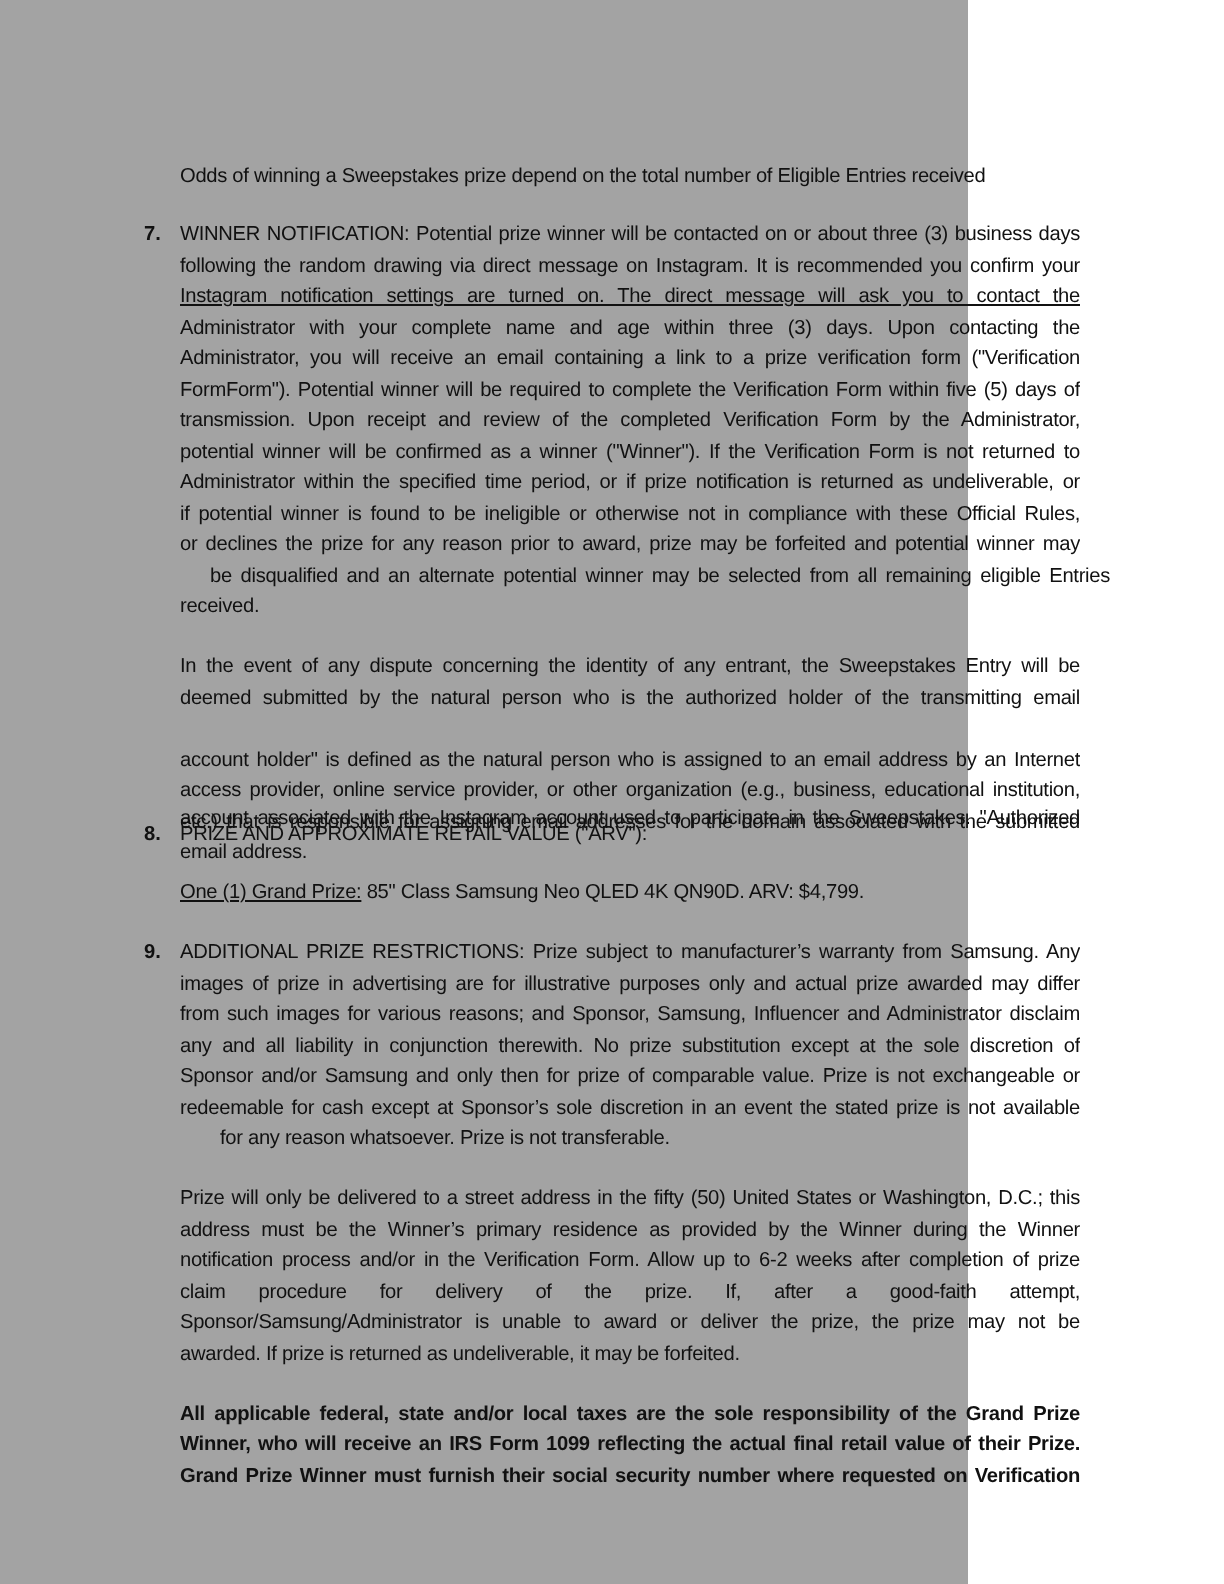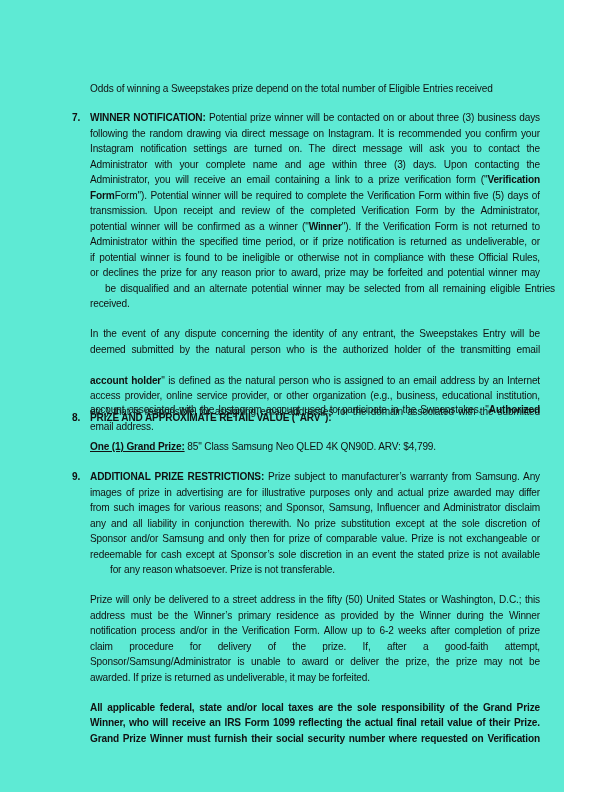--- a/index.html
+++ b/index.html
@@ -1,36 +1,36 @@
 <!DOCTYPE html>
 <html><head>
 <meta charset="utf-8">
 <style>
   html, body { margin: 0; padding: 0; background: #ffffff; }
   body { width: 612px; height: 792px; position: relative; overflow: hidden;
          font-family: "Liberation Sans", sans-serif; color: #111; }
-  .page { position: absolute; left: 0; top: 0; width: 564px; height: 792px; background: #5eead4; }
+  .page { position: absolute; left: 0; top: 0; width: 484px; height: 792px; background: #a3a3a3; }
   .line { position: absolute; left: 90px; width: 450px; font-size: 10.1px; line-height: 13px;
           white-space: nowrap; letter-spacing: -0.15px; }
   .just { text-align: justify; text-align-last: justify; white-space: normal; height: 13px; overflow: hidden; }
   .num { position: absolute; left: 72px; font-size: 10.1px; font-weight: bold; line-height: 13px; }
-  b { font-weight: bold; }
+  b { font-weight: normal; }
   u { text-decoration: underline; }
 </style>
 </head>
 <body>
 
 <div class="page">
 
   <div class="line" style="top:82px;">Odds of winning a Sweepstakes prize depend on the total number of Eligible Entries received</div>
 
   <div class="num" style="top:111px;">7.</div>
   <div class="line just" style="top:111px;"><b>WINNER NOTIFICATION:</b><span> Potential prize winner will be contacted on or about three (3) business days</span></div>
   <div class="line just" style="top:126.5px;">following the random drawing via direct message on Instagram. It is recommended you confirm your</div>
-  <div class="line just" style="top:142px;">Instagram  notification settings are turned on. The direct message will ask you to contact the</div>
+  <div class="line just" style="top:142px;text-decoration:underline;">Instagram  notification settings are turned on. The direct message will ask you to contact the</div>
   <div class="line just" style="top:157.5px;">Administrator with your complete name and age within three (3) days. Upon contacting the</div>
   <div class="line just" style="top:173px;"><span>Administrator, you will receive an email containing a link to a prize verification form ("</span><b>Verification</b></div>
   <div class="line just" style="top:188.5px;"><b>Form</b><span>Form"). Potential winner will be required to complete the Verification Form within five (5) days of</span></div>
   <div class="line just" style="top:204px;">transmission. Upon receipt and review of the completed Verification Form by the Administrator,</div>
   <div class="line just" style="top:219.5px;"><span>potential winner will be confirmed as a winner ("</span><b>Winner</b><span>"). If the Verification Form is not returned to</span></div>
   <div class="line just" style="top:235px;">Administrator within the specified time period, or if prize notification is returned as undeliverable, or</div>
   <div class="line just" style="top:250.5px;">if potential winner is found to be ineligible or otherwise not in compliance with these Official Rules,</div>
   <div class="line just" style="top:266px;">or declines the prize for any reason prior to award, prize may be forfeited and potential winner may</div>
   <div class="line just" style="top:281.5px;padding-left:15px;">be disqualified and an alternate potential winner may be selected from all remaining eligible Entries</div>
   <div class="line" style="top:297px;">received.</div>

